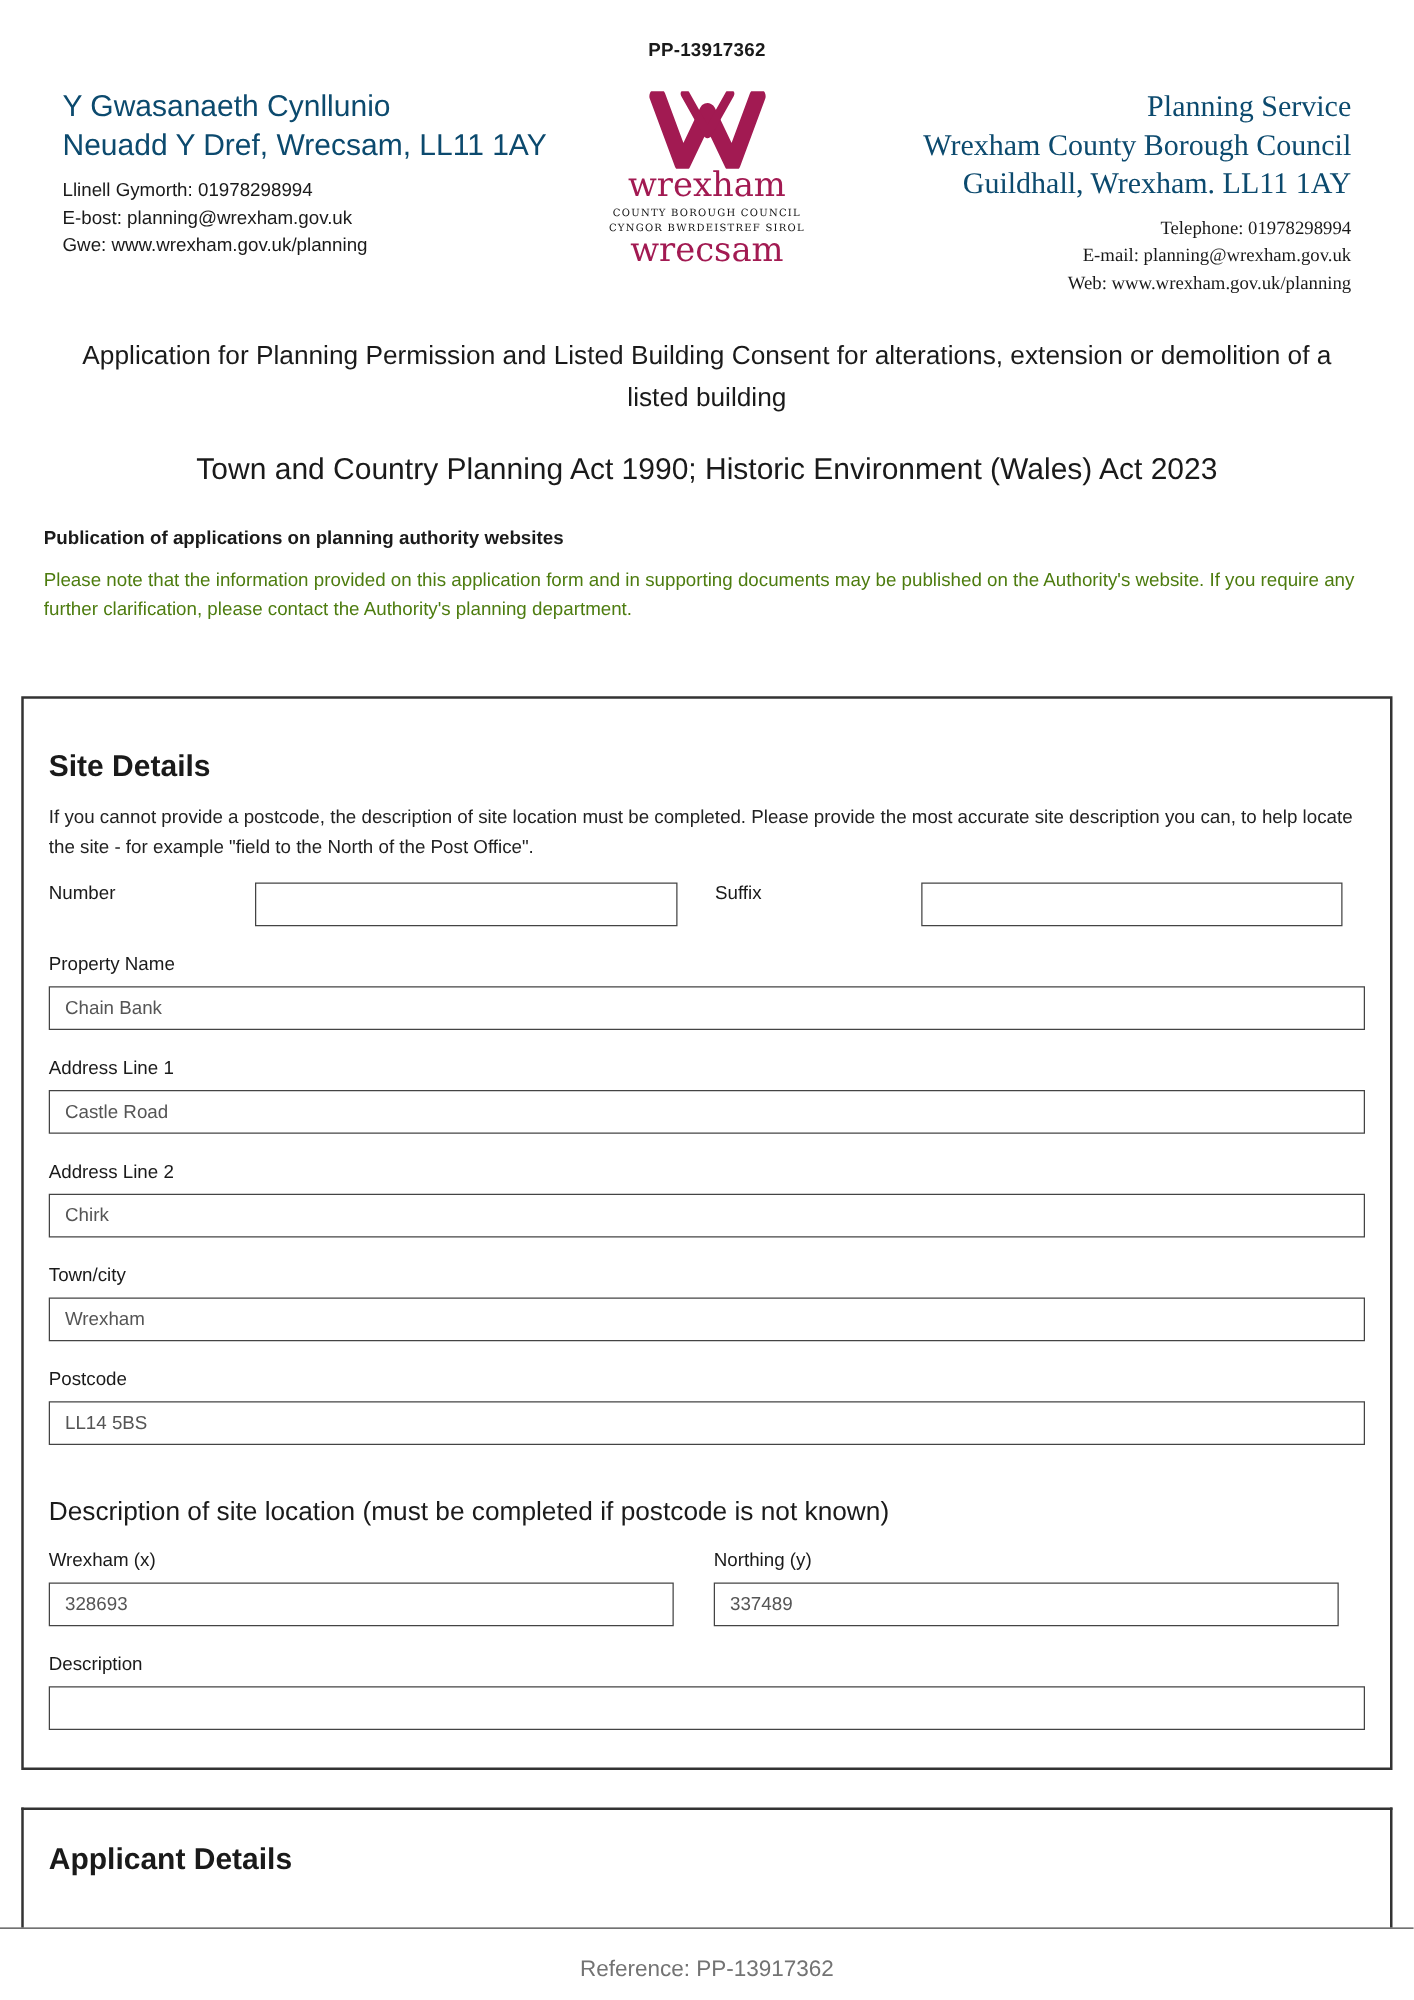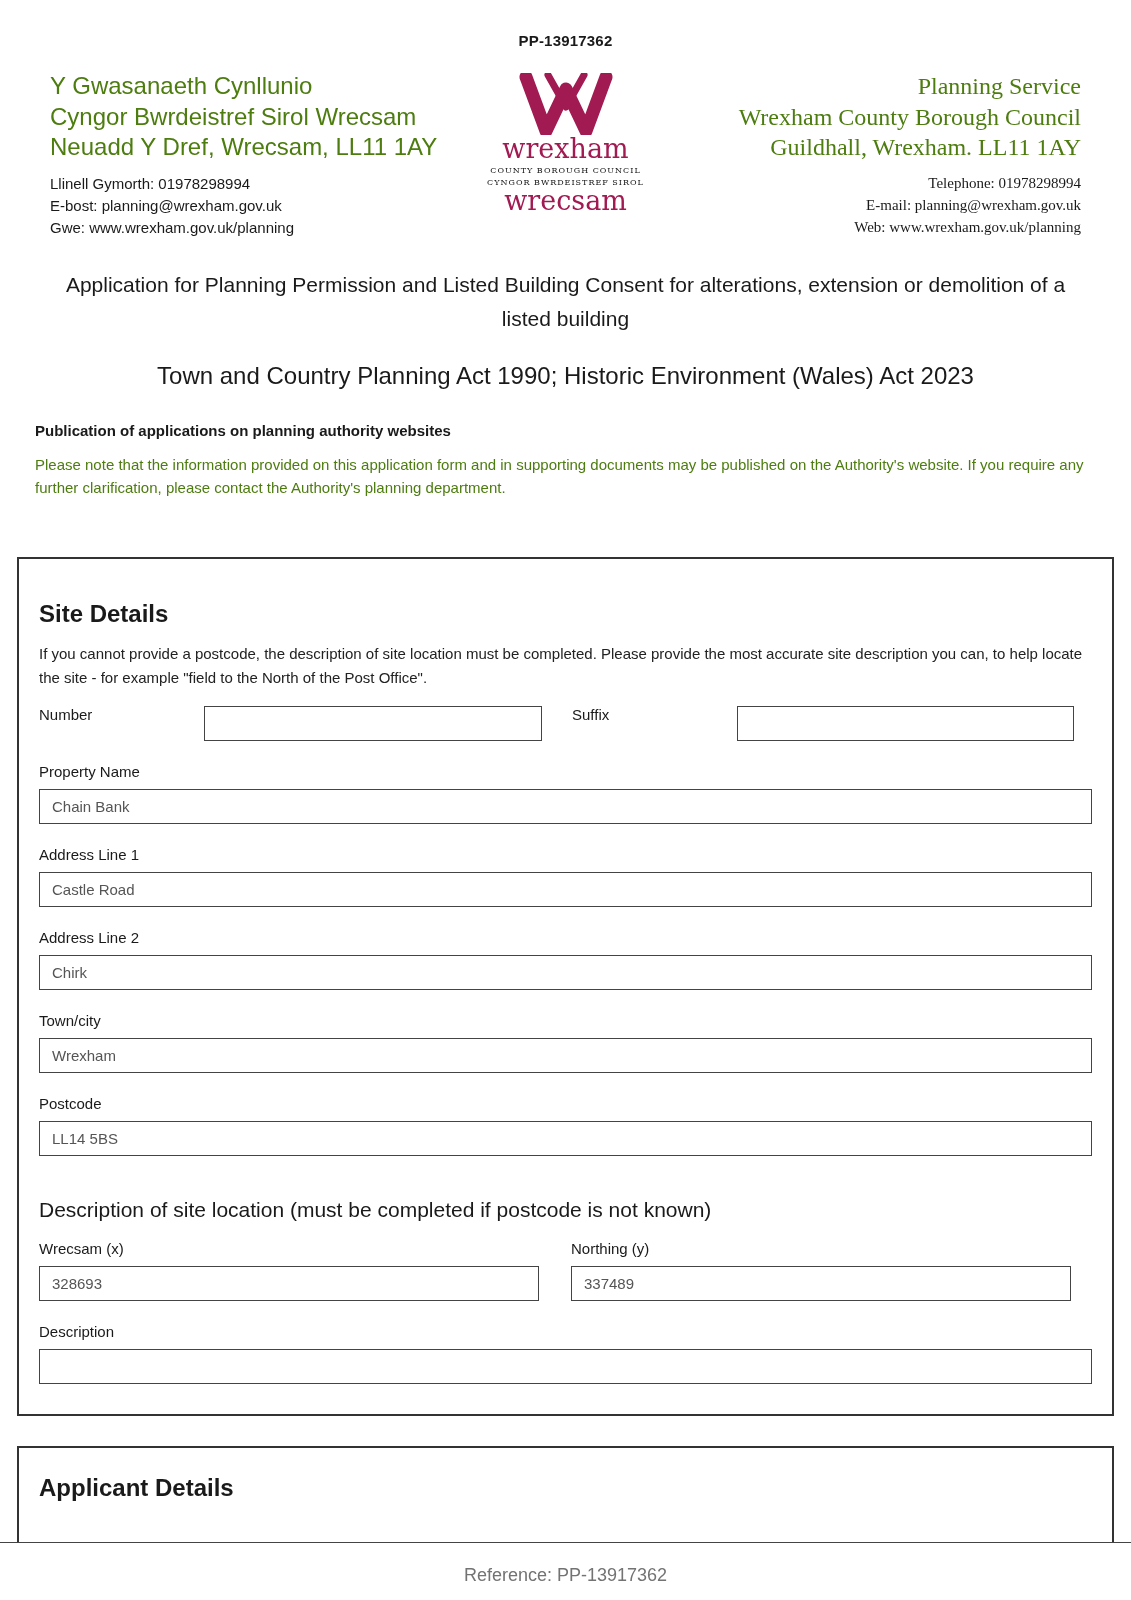--- a/index.html
+++ b/index.html
@@ -22,21 +22,21 @@
   
   .header {
     display: flex;
     justify-content: space-between;
     align-items: flex-start;
     padding: 22px 50px 0 50px;
   }
   .hdr-col { width: 420px; }
   .hdr-col.right { text-align: right; font-family: Liberation Serif, serif; }
   .brand-line {
-    color: #4d7c0f;
+    color: #0c4a6e;
     font-size: 24px;
     line-height: 1.28;
   }
   .contact-line {
     font-size: 15px;
     line-height: 1.45;
     color: #1a1a1a;
   }
   .hdr-col .contact-block { margin-top: 10px; }
   .logo {
@@ -158,21 +158,20 @@
   }
 </style>
 </head>
 <body>
 
 <div class="pp-ref">PP-13917362</div>
 
 <div class="header">
   <div class="hdr-col left">
     <div class="brand-line">Y Gwasanaeth Cynllunio</div>
-    <div class="brand-line">Cyngor Bwrdeistref Sirol Wrecsam</div>
     <div class="brand-line">Neuadd Y Dref, Wrecsam, LL11 1AY</div>
     <div class="contact-block">
       <div class="contact-line">Llinell Gymorth: 01978298994</div>
       <div class="contact-line">E-bost: planning@wrexham.gov.uk</div>
       <div class="contact-line">Gwe: www.wrexham.gov.uk/planning</div>
     </div>
   </div>
 
   <div class="logo">
     <svg width="96" height="62" viewBox="0 0 96 62">
@@ -236,21 +235,21 @@
 
   <div class="field-group">
     <label class="field-label">Postcode</label>
     <input class="text-input" type="text" value="LL14 5BS" style="">
   </div>
 
   <div class="desc-heading">Description of site location (must be completed if postcode is not known)</div>
 
   <div class="coord-row">
     <div class="coord-col">
-      <label class="field-label">Wrecsam (x)</label>
+      <label class="field-label">Wrexham (x)</label>
       <input class="text-input" type="text" value="328693" style="">
     </div>
     <div class="coord-col">
       <label class="field-label">Northing (y)</label>
       <input class="text-input" type="text" value="337489" style="">
     </div>
   </div>
 
   <div class="field-group">
     <label class="field-label">Description</label>

